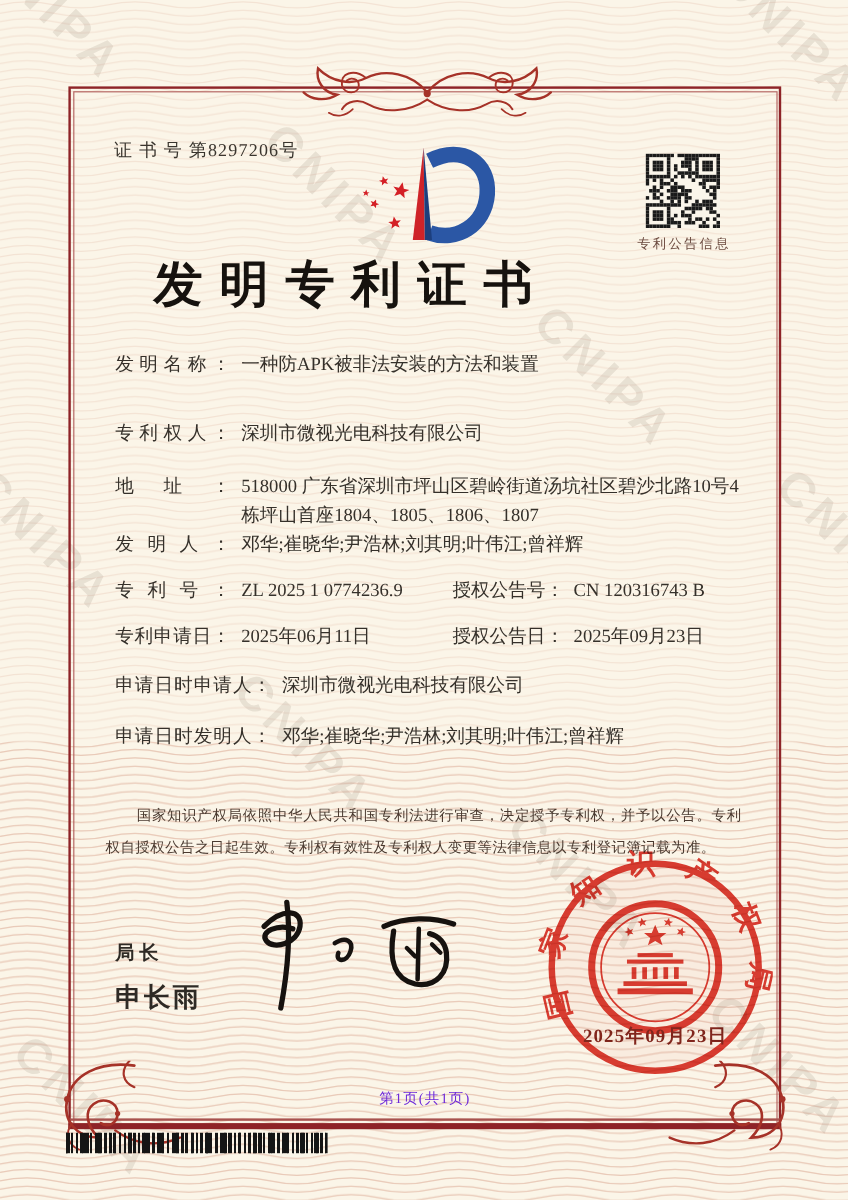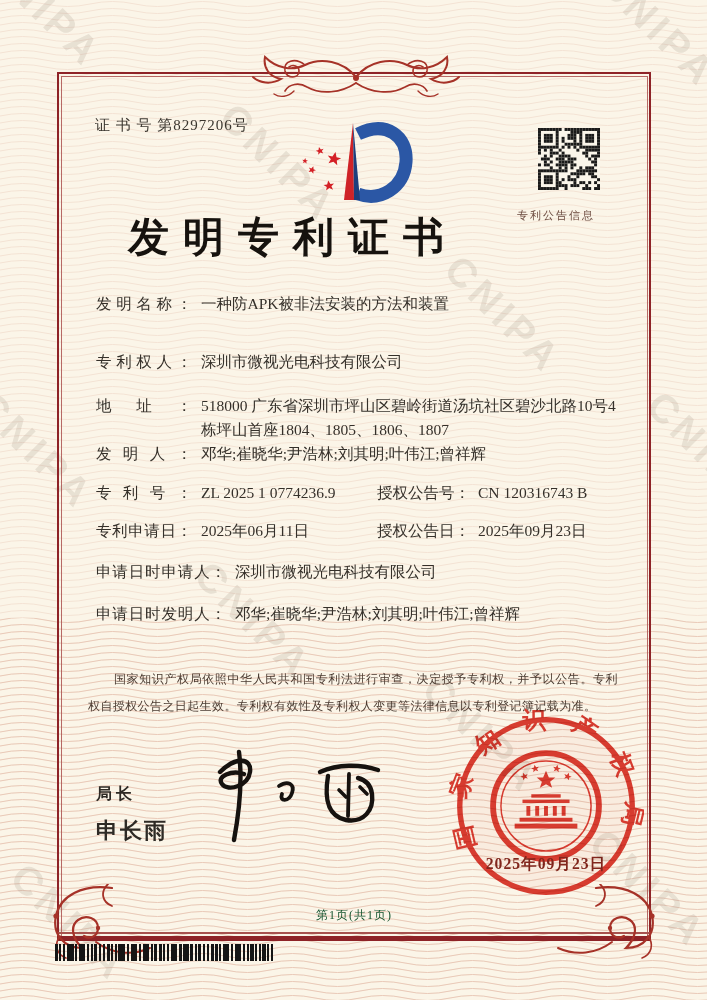--- a/index.html
+++ b/index.html
@@ -27,34 +27,34 @@
   .frame::after {
     content:""; position:absolute; inset:1.5px;
     border:1px solid rgba(170,80,78,0.85);
   }
   .bottom-line-thin { position:absolute; left:57px; top:932px; width:594px; height:1.5px; background:#a8524e; z-index:3; }
   .bottom-line-thick { position:absolute; left:57px; top:936px; width:594px; height:4.5px; background:#8e2327; z-index:3; }
   .ornament { position:absolute; z-index:4; }
   .cert-no { position:absolute; left:95px; top:116px; font-size:15px; letter-spacing:1px; color:#3a352e; z-index:5; }
   .logo { position:absolute; left:288px; top:110px; z-index:5; }
   .qr-box { position:absolute; left:538px; top:128px; width:62px; height:62px; z-index:5; }
-  .qr-caption { position:absolute; left:504px; top:196px; width:104px; text-align:center; font-size:11px; letter-spacing:2px; color:#6b4a3f; z-index:5;margin-top:12px; }
+  .qr-caption { position:absolute; left:518px; top:196px; width:104px; text-align:center; font-size:11px; letter-spacing:2px; color:#6b4a3f; z-index:5; }
   .title { position:absolute; left:114px; top:210px; width:480px; text-align:left; font-size:41px; font-weight:bold; letter-spacing:14px; text-indent:14px; color:#16120e; z-index:5; }
   .row { position:absolute; left:96px; width:530px; font-size:15.5px; z-index:5; line-height:1.55; }
   .lbl { display:inline-block; width:96px; text-align:justify; text-align-last:justify; vertical-align:top; }
   .lbl-wide { display:inline-block; width:130px; text-align:justify; text-align-last:justify; vertical-align:top; }
   .val { display:inline-block; margin-left:9px; vertical-align:top; }
   .val-wrap { width:422px; }
   .rcol { position:absolute; left:281px; top:0; white-space:nowrap; }
   .legal { position:absolute; left:88px; top:666px; width:530px; font-size:12px; line-height:27px; text-align:justify; text-indent:26px; letter-spacing:0.4px; color:#4a3a30; z-index:5; }
   .sig-title { position:absolute; left:96px; top:784px; font-size:16px; font-weight:bold; letter-spacing:4px; color:#2e2a25; z-index:6; }
   .sig-name  { position:absolute; left:96px; top:816px; font-size:22px; font-weight:bold; letter-spacing:2px; color:#2e2a25; z-index:6; }
   .sig-hand { position:absolute; left:192px; top:742px; z-index:6; }
   .seal { position:absolute; left:448px; top:708px; z-index:7; mix-blend-mode:multiply; opacity:0.95; }
-  .footer { position:absolute; left:114px; top:907px; width:480px; text-align:center; font-size:12px; letter-spacing:1px; color:#14532d; z-index:5; }
+  .footer { position:absolute; left:114px; top:907px; width:480px; text-align:center; font-size:12px; letter-spacing:1px; color:#6d28d9; z-index:5; }
   .barcode {
     position:absolute; left:55px; top:944px; width:218px; height:17px; z-index:5;
     background-color:transparent;
     background-image:
       repeating-linear-gradient(90deg,#151515 0 2px,transparent 2px 4px),
       repeating-linear-gradient(90deg,#151515 0 1px,transparent 1px 9px),
       repeating-linear-gradient(90deg,#151515 0 3px,transparent 3px 13px);
   }
 </style>
 </head>

